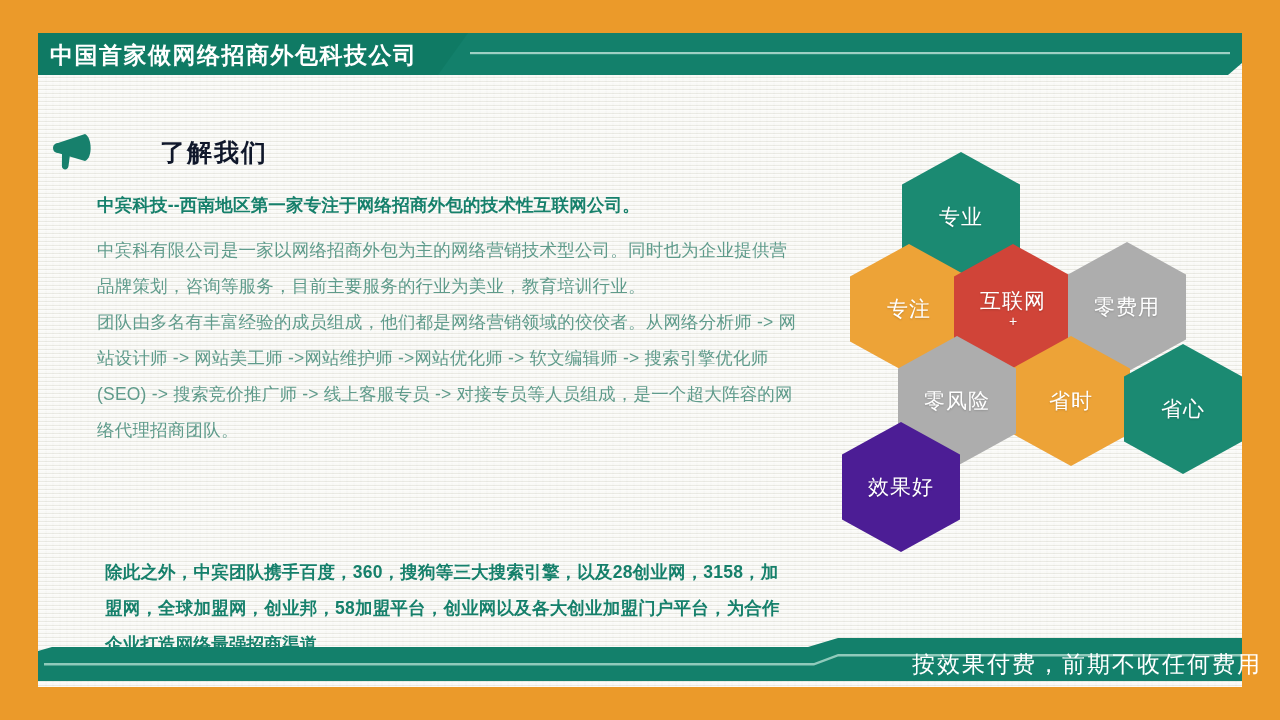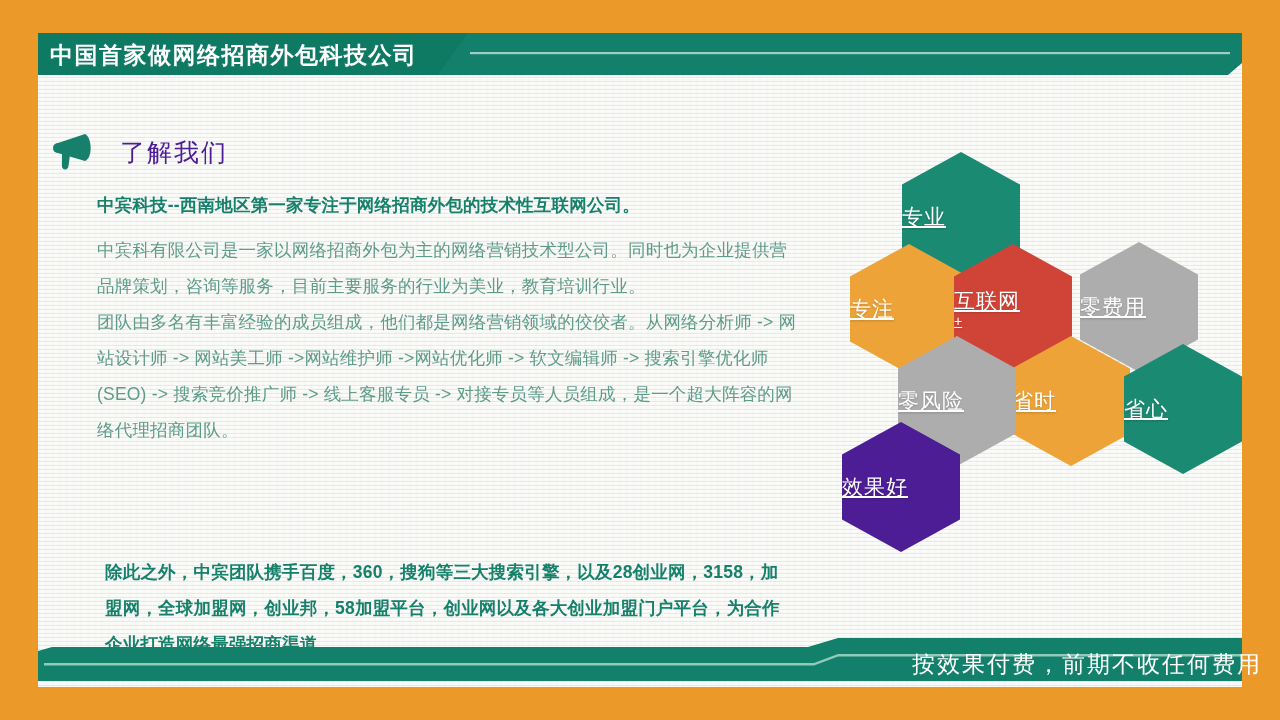--- a/index.html
+++ b/index.html
@@ -75,23 +75,24 @@
     align-items: center;
     gap: 22px;
   }
   #megaphone-icon {
     width: 46px;
     height: 40px;
     display: block;
   }
   #section-heading-label {
     font-size: 25px;
-    font-weight: normal;
-    color: #4c1d95;
+    font-weight: bold;
+    color: #0f172a;
     letter-spacing: 2px;
+    margin-left: 40px;
   }
 
   
   #body-text {
     position: absolute;
     left: 97px;
     top: 190px;
     width: 700px;
   }
   .lede {
@@ -128,26 +129,25 @@
     position: absolute;
     left: 830px;
     top: 150px;
     width: 420px;
     height: 400px;
   }
   .hex {
     position: absolute;
     display: flex;
     flex-direction: column;
-    align-items: flex-start;
+    align-items: center;
     justify-content: center;
     color: #ffffff;
     clip-path: polygon(50% 0%, 100% 25%, 100% 75%, 50% 100%, 0% 75%, 0% 25%);
     text-shadow: 0 1px 2px rgba(0,0,0,0.18);
-    text-decoration: underline;
   }
   .hex .hex-label {
     font-size: 21px;
     letter-spacing: 1px;
     line-height: 1.12;
   }
   .hex .hex-sub {
     font-size: 14px;
     line-height: 1.1;
     margin-top: 1px;
@@ -221,21 +221,21 @@
       <div class="hex" style="left: 72px; top: 2px; width: 118px; height: 130px; background: rgb(27, 138, 114);">
         <div class="hex-label">专业</div>
       </div>
       <div class="hex" style="left: 20px; top: 94px; width: 118px; height: 130px; background: rgb(237, 163, 55);">
         <div class="hex-label">专注</div>
       </div>
       <div class="hex" style="left: 124px; top: 94px; width: 118px; height: 130px; background: rgb(208, 68, 56);">
         <div class="hex-label">互联网</div>
         <div class="hex-sub">+</div>
       </div>
-      <div class="hex" style="left: 238px; top: 92px; width: 118px; height: 130px; background: rgb(173, 173, 173); margin-left: 12px;">
+      <div class="hex" style="left: 238px; top: 92px; width: 118px; height: 130px; background: rgb(173, 173, 173);">
         <div class="hex-label">零费用</div>
       </div>
       <div class="hex" style="left: 182px; top: 186px; width: 118px; height: 130px; background: rgb(237, 163, 55);">
         <div class="hex-label">省时</div>
       </div>
       <div class="hex" style="left: 68px; top: 186px; width: 118px; height: 130px; background: rgb(173, 173, 173);">
         <div class="hex-label">零风险</div>
       </div>
       <div class="hex" style="left: 294px; top: 194px; width: 118px; height: 130px; background: rgb(27, 138, 114);">
         <div class="hex-label">省心</div>

